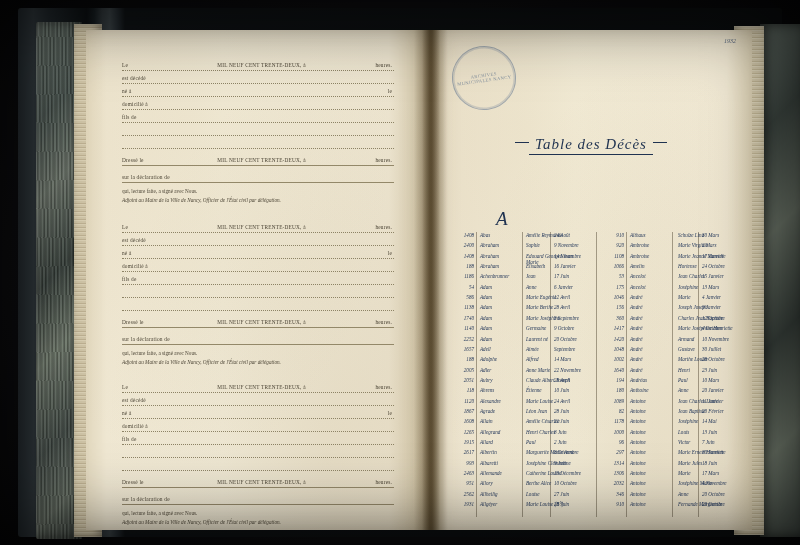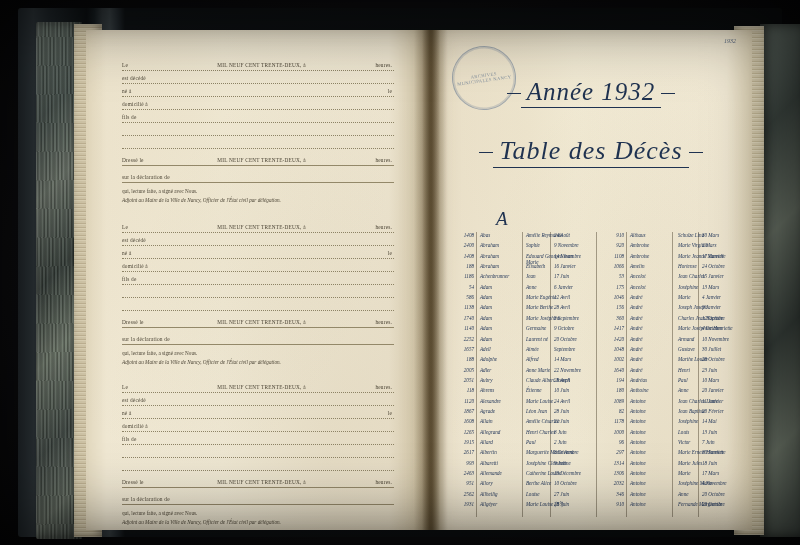--- a/index.html
+++ b/index.html
@@ -73,21 +73,21 @@
       border:1.4px solid rgba(58,88,130,.5);
       box-shadow:0 0 0 1.5px rgba(58,88,130,.22) inset;
       color:rgba(52,82,124,.65);font-size:4.6px;text-align:center;
       display:flex;align-items:center;justify-content:center;
       transform:rotate(-8deg);letter-spacing:.4px;line-height:1.15;opacity:.85;}
   .corner-note{position:absolute;right:16px;top:8px;font-size:6px;color:#3b4f6e;
       font-style:italic;text-align:right;line-height:1.3;opacity:.85;}
   .title1,.title2{position:absolute;left:0;width:100%;text-align:center;
       font-style:italic;color:#1f3250;}
   .title1{top:48px;font-size:25px;letter-spacing:1px;}
-  .title2{top:106px;font-size:26px;letter-spacing:1px;}
+  .title2{top:106px;font-size:15px;letter-spacing:1px;}
   .title1 .u,.title2 .u{border-bottom:1.2px solid #1f3250;padding:0 6px 2px 6px;}
   .dash{display:inline-block;width:14px;border-bottom:1.2px solid #1f3250;vertical-align:6px;}
   .letter{position:absolute;left:66px;top:178px;font-size:19px;font-style:italic;color:#1f3250;}
 
   
   .tbl{position:absolute;left:20px;top:202px;width:286px;height:285px;font-size:5.1px;color:#23375a;}
   .vline{position:absolute;top:0;bottom:0;border-left:.7px solid rgba(70,60,40,.45);}
   .row{position:absolute;left:0;right:0;height:10.35px;}
   .row .num{position:absolute;left:2px;width:22px;text-align:right;font-style:italic;}
   .row .nom{position:absolute;left:30px;width:44px;font-style:italic;}
@@ -251,23 +251,20 @@
             <div class="center-note">qui, lecture faite, a signé avec Nous.</div>
             <div class="center-note i">Adjoint au Maire de la Ville de Nancy, Officier de l'État civil par délégation.</div>
           </div>
         </div>
     </div>
 
     <div class="leaf leaf-right">
       <div class="rh">
         <div class="stamp">ARCHIVES MUNICIPALES NANCY</div>
         <div class="corner-note">1932</div>
-        <div class="title1">
-          <span class="dash"></span><span class="u">Année 1932</span><span class="dash"></span>
-        </div>
         <div class="title2">
           <span class="dash"></span><span class="u">Table des Décès</span><span class="dash"></span>
         </div>
         <div class="letter">A</div>
         <div class="tbl" id="tbl-root">
             <div class="vline" style="left: 26px;"></div>
             <div class="vline" style="left: 72px;"></div>
             <div class="vline" style="left: 100px;"></div>
             <div class="vline" style="left: 146px;"></div>
             <div class="vline" style="left: 176px;"></div>

